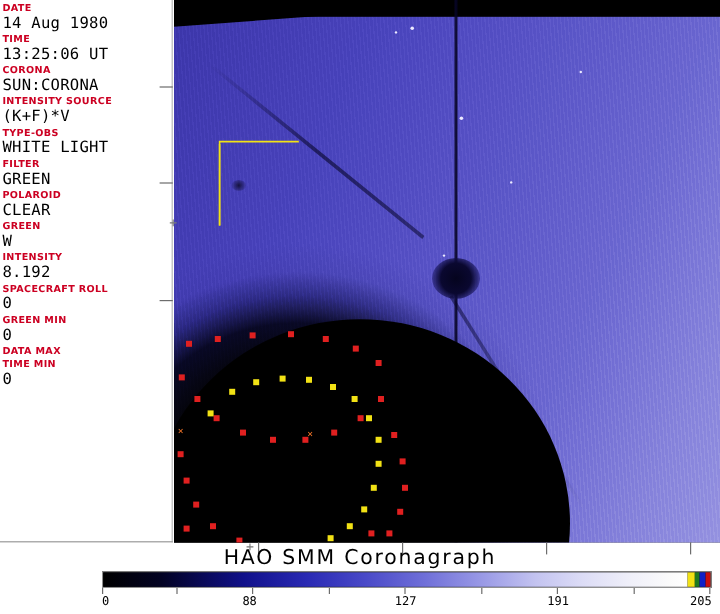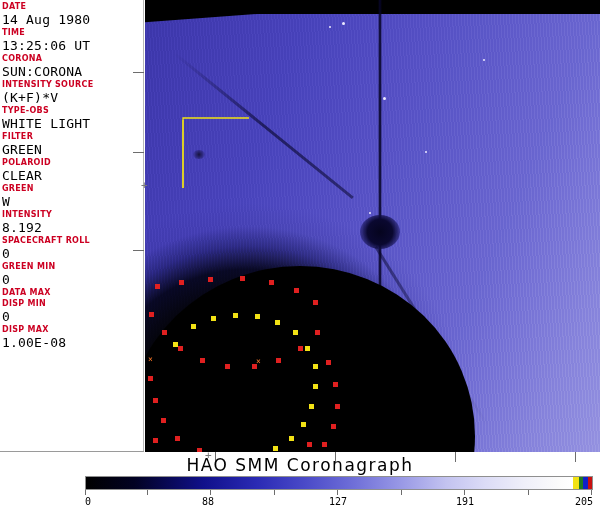--- a/index.html
+++ b/index.html
@@ -156,26 +156,22 @@
           <span class="meta-value">0</span>
         </div>
         <div class="meta-row">
           <span class="meta-label">GREEN MIN</span>
           <span class="meta-value">0</span>
         </div>
         <div class="meta-row">
           <span class="meta-label">DATA MAX</span>
         </div>
         <div class="meta-row">
-          <span class="meta-label">DISP MIN</span>
+          <span class="meta-label">TIME MIN</span>
           <span class="meta-value">0</span>
-        </div>
-        <div class="meta-row">
-          <span class="meta-label">DISP MAX</span>
-          <span class="meta-value">1.00E-08</span>
         </div>
       </div>
   </div>
   <div id="sidebar-right-edge"></div>
   <div id="sidebar-divider"></div>
 
   <div id="image-panel">
     <div id="sky">
       <div id="ccd-stripes"></div>
     </div>

